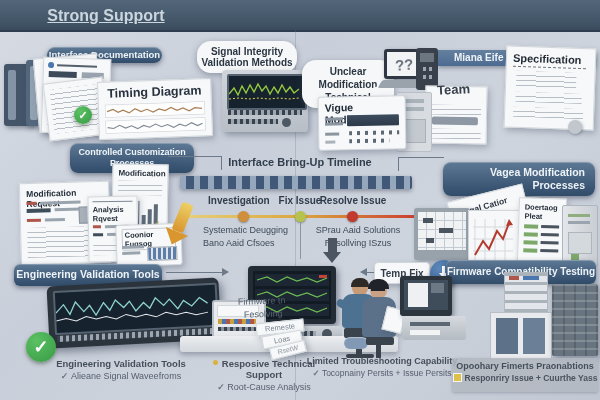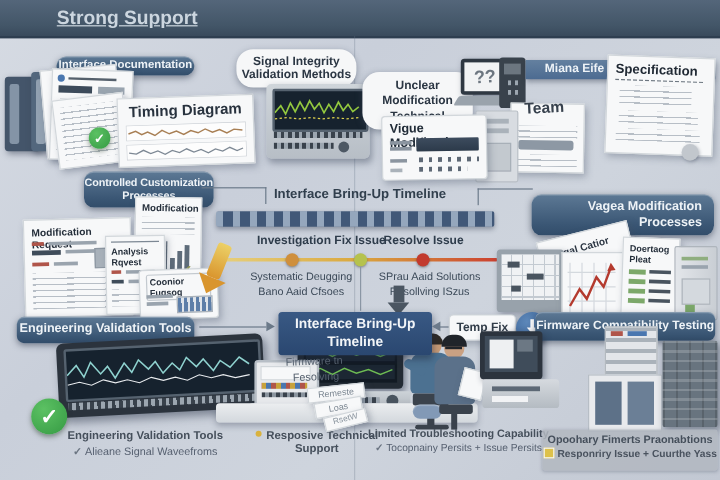--- a/index.html
+++ b/index.html
@@ -149,21 +149,21 @@
     <div style="font-weight:bold;font-size:10.5px;color:#202b37;margin:4px 6px 0;">Vigue Modification</div>
     <div class="abs" style="left:6px;top:20px;width:18px;height:3px;background:#8b95a0;"></div>
     <div class="abs" style="left:6px;top:25px;width:18px;height:3px;background:#8b95a0;"></div>
     <div class="abs" style="left:28px;top:18px;width:52px;height:11px;background:linear-gradient(180deg,#3d4c5e,#2c3a4a);border-radius:1px;"></div>
     <div class="abs" style="left:6px;top:35px;width:14px;height:3px;background:#8b95a0;"></div>
     <div class="abs" style="left:30px;top:34px;width:50px;height:4px;background:repeating-linear-gradient(90deg,#5d6875 0 3px,transparent 3px 8px);"></div>
     <div class="abs" style="left:6px;top:43px;width:10px;height:3px;background:#aab2ba;"></div>
     <div class="abs" style="left:30px;top:42px;width:40px;height:4px;background:repeating-linear-gradient(90deg,#5d6875 0 3px,transparent 3px 8px);"></div>
   </div>
 
-  <div class="abs bar-label" style="left:70px;top:143px;width:108px;height:30px;font-size:9px;letter-spacing:-.1px;">
+  <div class="abs bar-label" style="left:70px;top:143px;width:124px;height:30px;font-size:9px;letter-spacing:-.1px;">
     <div>Controlled Customization</div>
     <div>Processes</div>
   </div>
 
   <div class="abs paper" style="left:20px;top:182px;width:88px;height:80px;transform:rotate(-1.5deg);">
     <div style="font-weight:bold;font-size:8.5px;color:#242e3a;margin:5px 6px 0;">Modification Request</div>
     <div class="abs" style="left:6px;top:18px;width:10px;height:3px;background:#b0554a;"></div>
     <div class="abs" style="left:20px;top:18px;width:40px;height:3px;background:#9aa4ae;"></div>
     <div class="abs" style="left:6px;top:25px;width:24px;height:4px;background:#3f4c5a;"></div>
     <div class="abs" style="left:34px;top:25px;width:26px;height:3px;background:#9aa4ae;"></div>
@@ -206,31 +206,31 @@
 
   <div class="abs thinline" style="left:168px;top:156px;width:54px;height:1px;"></div>
   <div class="abs thinline" style="left:221px;top:156px;width:1px;height:14px;"></div>
   <div class="abs thinline" style="left:398px;top:157px;width:46px;height:1px;"></div>
   <div class="abs thinline" style="left:398px;top:157px;width:1px;height:14px;"></div>
 
   <div class="abs" style="left:225px;top:156px;width:150px;text-align:center;font-weight:bold;font-size:11px;color:#313f4d;">Interface Bring-Up Timeline</div>
 
   <div class="abs" style="left:180px;top:176px;width:232px;height:13px;background:repeating-linear-gradient(90deg,#95a7bd 0 6px,#415878 6px 14px),#415878;border-radius:2px;box-shadow:0 2px 4px rgba(40,50,70,.4);"></div>
 
-  <div class="abs" style="left:208px;top:195px;width:74px;text-align:center;font-weight:bold;font-size:10px;color:#2e3c4b;">Investigation</div>
+  <div class="abs" style="left:208px;top:195px;width:74px;font-weight:bold;font-size:10px;color:#2e3c4b;">Investigation</div>
   <div class="abs" style="left:270px;top:195px;width:60px;text-align:center;font-weight:bold;font-size:10px;color:#2e3c4b;">Fix Issue</div>
   <div class="abs" style="left:316px;top:195px;width:74px;text-align:center;font-weight:bold;font-size:10px;color:#2e3c4b;">Resolve Issue</div>
 
   <div class="abs" style="left:180px;top:215px;width:235px;height:3px;border-radius:2px;background:linear-gradient(90deg,#e7d17e,#daa83f 50%,#cb4030);"></div>
   <div class="abs dot" style="left:238px;top:211px;width:11px;height:11px;background:#cf8f3c;"></div>
   <div class="abs dot" style="left:295px;top:211px;width:11px;height:11px;background:#b5c24d;"></div>
   <div class="abs dot" style="left:347px;top:211px;width:11px;height:11px;background:#c23a2e;"></div>
   <div class="abs" style="left:300px;top:222px;width:1px;height:37px;background:#8a96a4;"></div>
 
-  <div class="abs" style="left:203px;top:224px;width:96px;text-align:center;font-size:9px;color:#3c4a59;line-height:1.4;">
+  <div class="abs" style="left:203px;top:224px;width:96px;font-size:9px;color:#3c4a59;line-height:1.4;">
     <div>Systematic Deugging</div>
     <div>Bano Aaid Cfsoes</div>
   </div>
   <div class="abs" style="left:310px;top:224px;width:96px;text-align:center;font-size:9px;color:#3c4a59;line-height:1.4;">
     <div>SPrau Aaid Solutions</div>
     <div>Resollving ISzus</div>
   </div>
 
   <div class="abs" style="left:168px;top:202px;transform:rotate(22deg);">
     <div style="width:12px;height:30px;background:linear-gradient(180deg,#ecd066,#d9952e);margin-left:6px;border-radius:3px;"></div>
@@ -357,26 +357,23 @@
     <div class="abs" style="left:16px;top:74px;width:28px;height:4px;background:#3a424c;border-radius:2px;"></div>
   </div>
   <div class="abs greencheck" style="left:26px;top:332px;width:30px;height:30px;font-size:18px;">✓</div>
 
   <div class="abs" style="left:38px;top:358px;width:166px;">
     <div class="captitle" style="font-size:9.5px;">Engineering Validation Tools</div>
     <div class="capsub chk" style="font-size:9px;margin-top:2px;">Alieane Signal Waveefroms</div>
   </div>
   <div class="abs" style="left:196px;top:358px;width:136px;">
     <div class="captitle" style="font-size:9.5px;"><span class="ydot"></span><span>Resposive Technical Support</span></div>
-  </div>
-
-  <div class="abs" style="left:232px;top:260px;width:128px;height:36px;background:linear-gradient(180deg,#395984,#2a4770);border-radius:3px;box-shadow:0 3px 6px rgba(30,40,60,.5);display:flex;flex-direction:column;align-items:center;justify-content:center;color:#f2f5f8;font-weight:bold;font-size:11.5px;line-height:1.3;text-align:center;">
-    <div>Interface Bring-Up</div>
-    <div>Timeline</div>
-  </div>
+    <div class="capsub chk" style="font-size:9px;margin-top:2px;">Root-Cause Analysis</div>
+  </div>
+
 
   <div class="abs" style="left:238px;top:296px;font-size:9px;color:#55606e;transform:rotate(-2deg);">Firmware tn</div>
   <div class="abs" style="left:244px;top:309px;font-size:9px;color:#55606e;transform:rotate(-2deg);">Fesolving</div>
   <div class="abs paper" style="left:256px;top:321px;width:46px;height:11px;transform:rotate(-6deg);font-size:7.5px;color:#7a8590;text-align:center;line-height:11px;">Remeste</div>
   <div class="abs paper" style="left:262px;top:333px;width:38px;height:11px;transform:rotate(-10deg);font-size:7.5px;color:#7a8590;text-align:center;line-height:11px;">Loas</div>
   <div class="abs paper" style="left:270px;top:344px;width:34px;height:10px;transform:rotate(-14deg);font-size:7px;color:#8a949e;text-align:center;line-height:10px;">RsetW</div>
 
   <div class="abs" style="left:344px;top:337px;width:24px;height:12px;border-radius:6px;background:#8299b6;box-shadow:inset 0 1px 1px rgba(255,255,255,.4);"></div>
 
   <div class="abs thinline" style="left:362px;top:272px;width:12px;height:1px;"></div>

